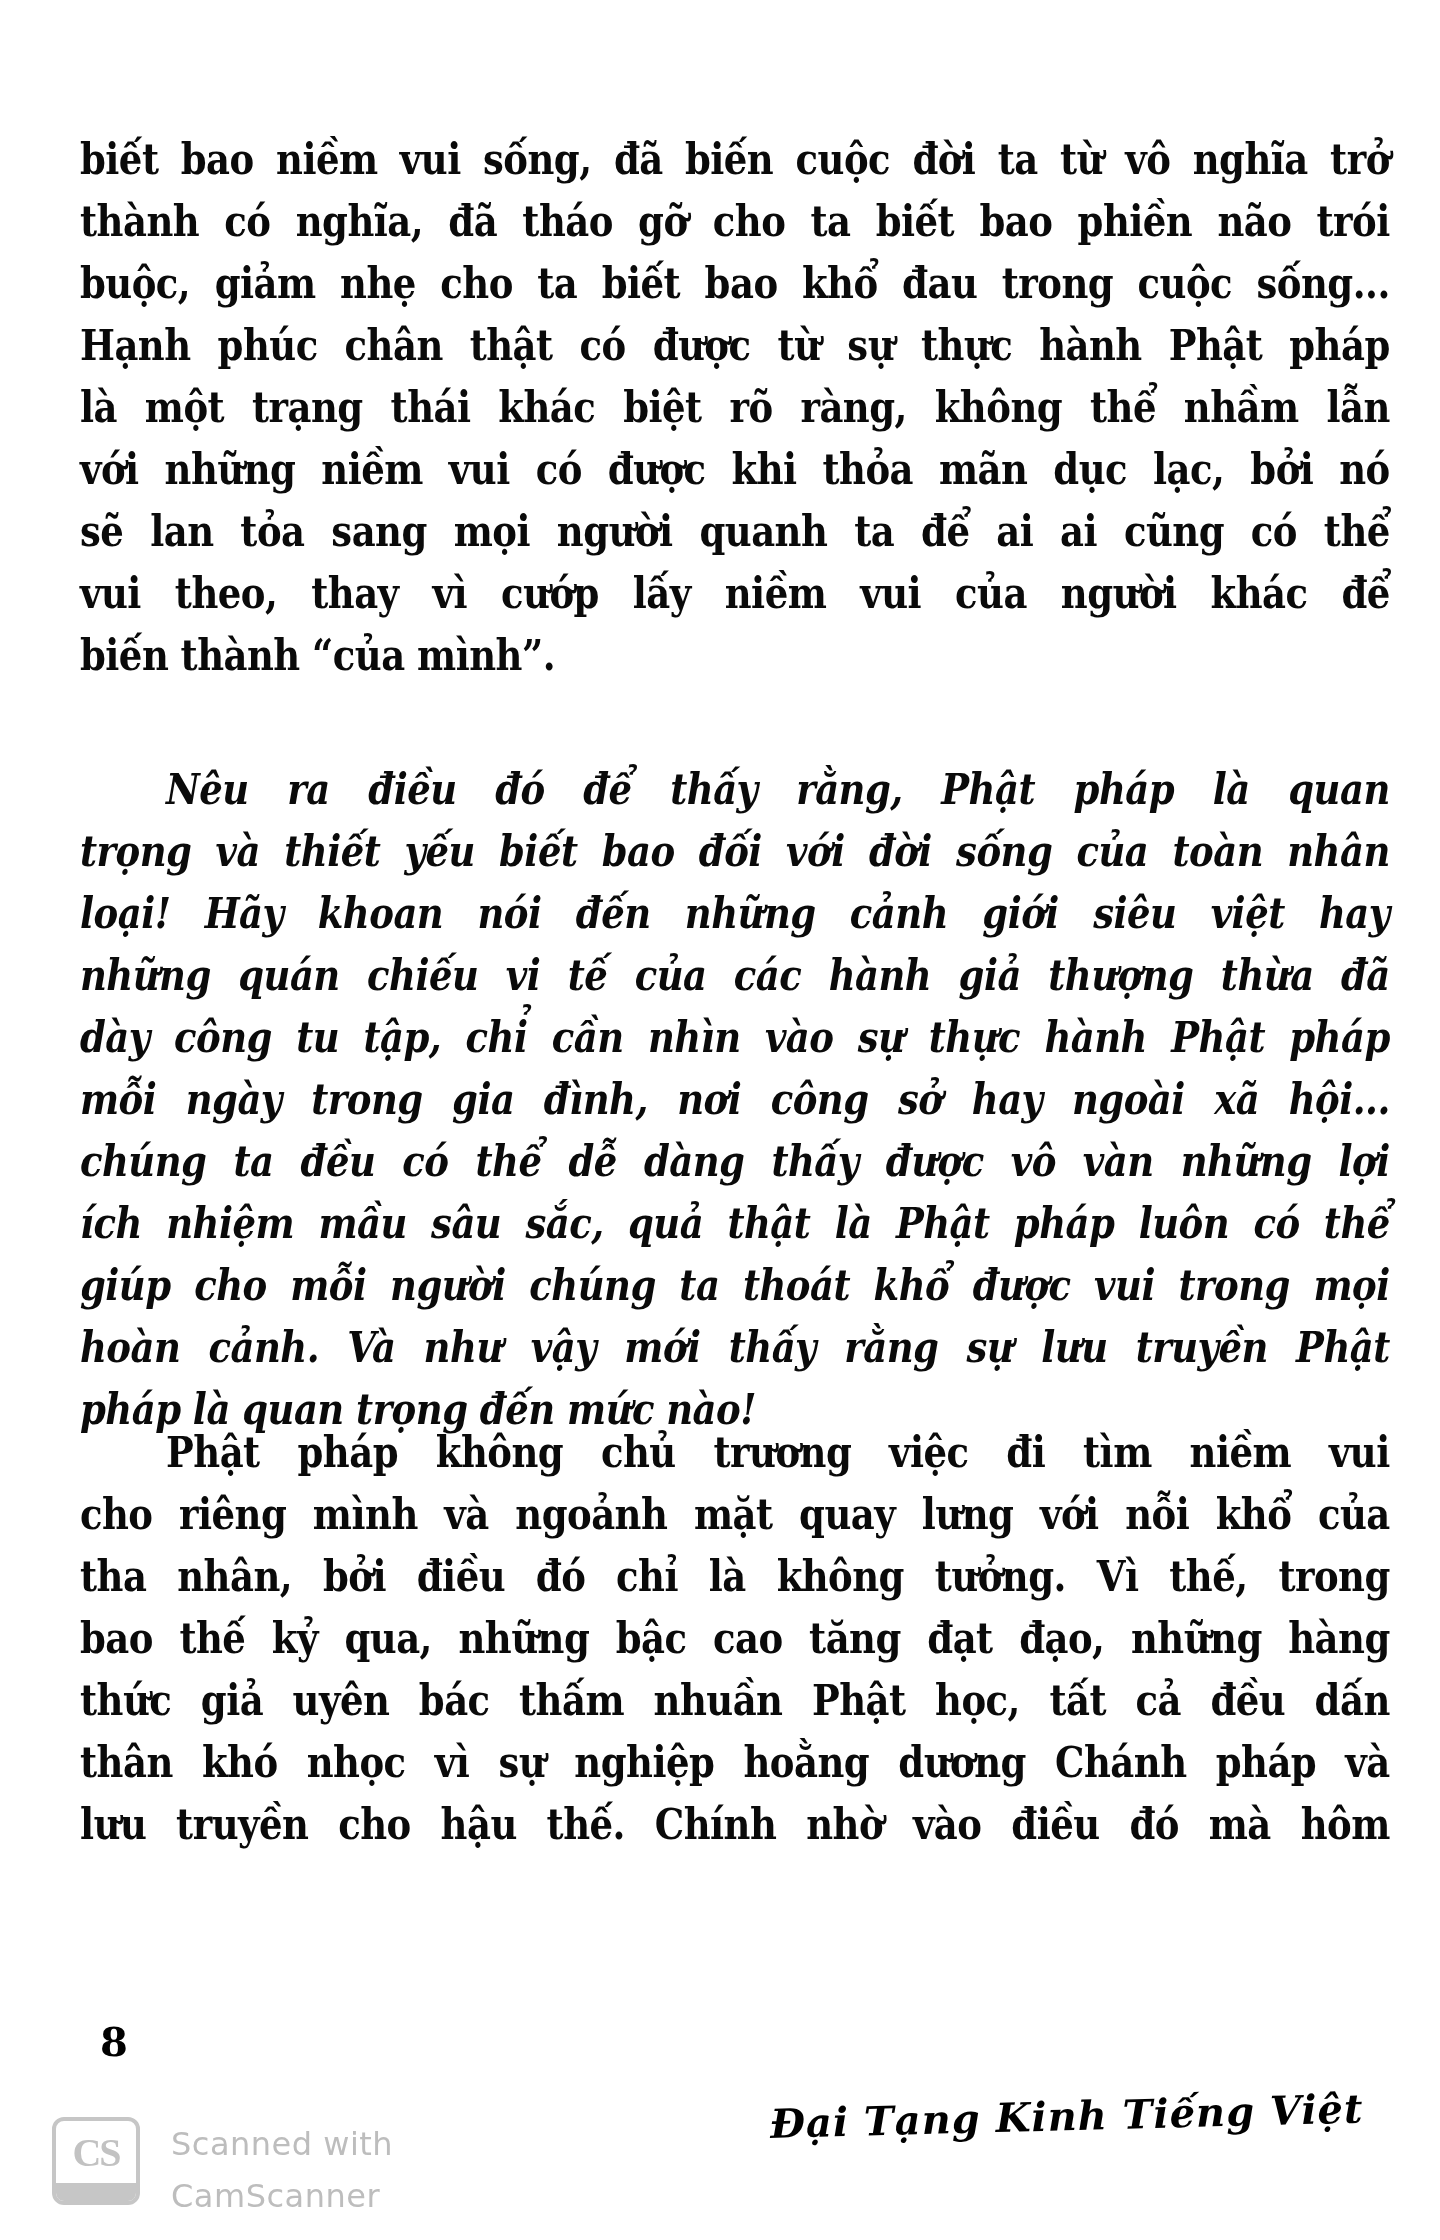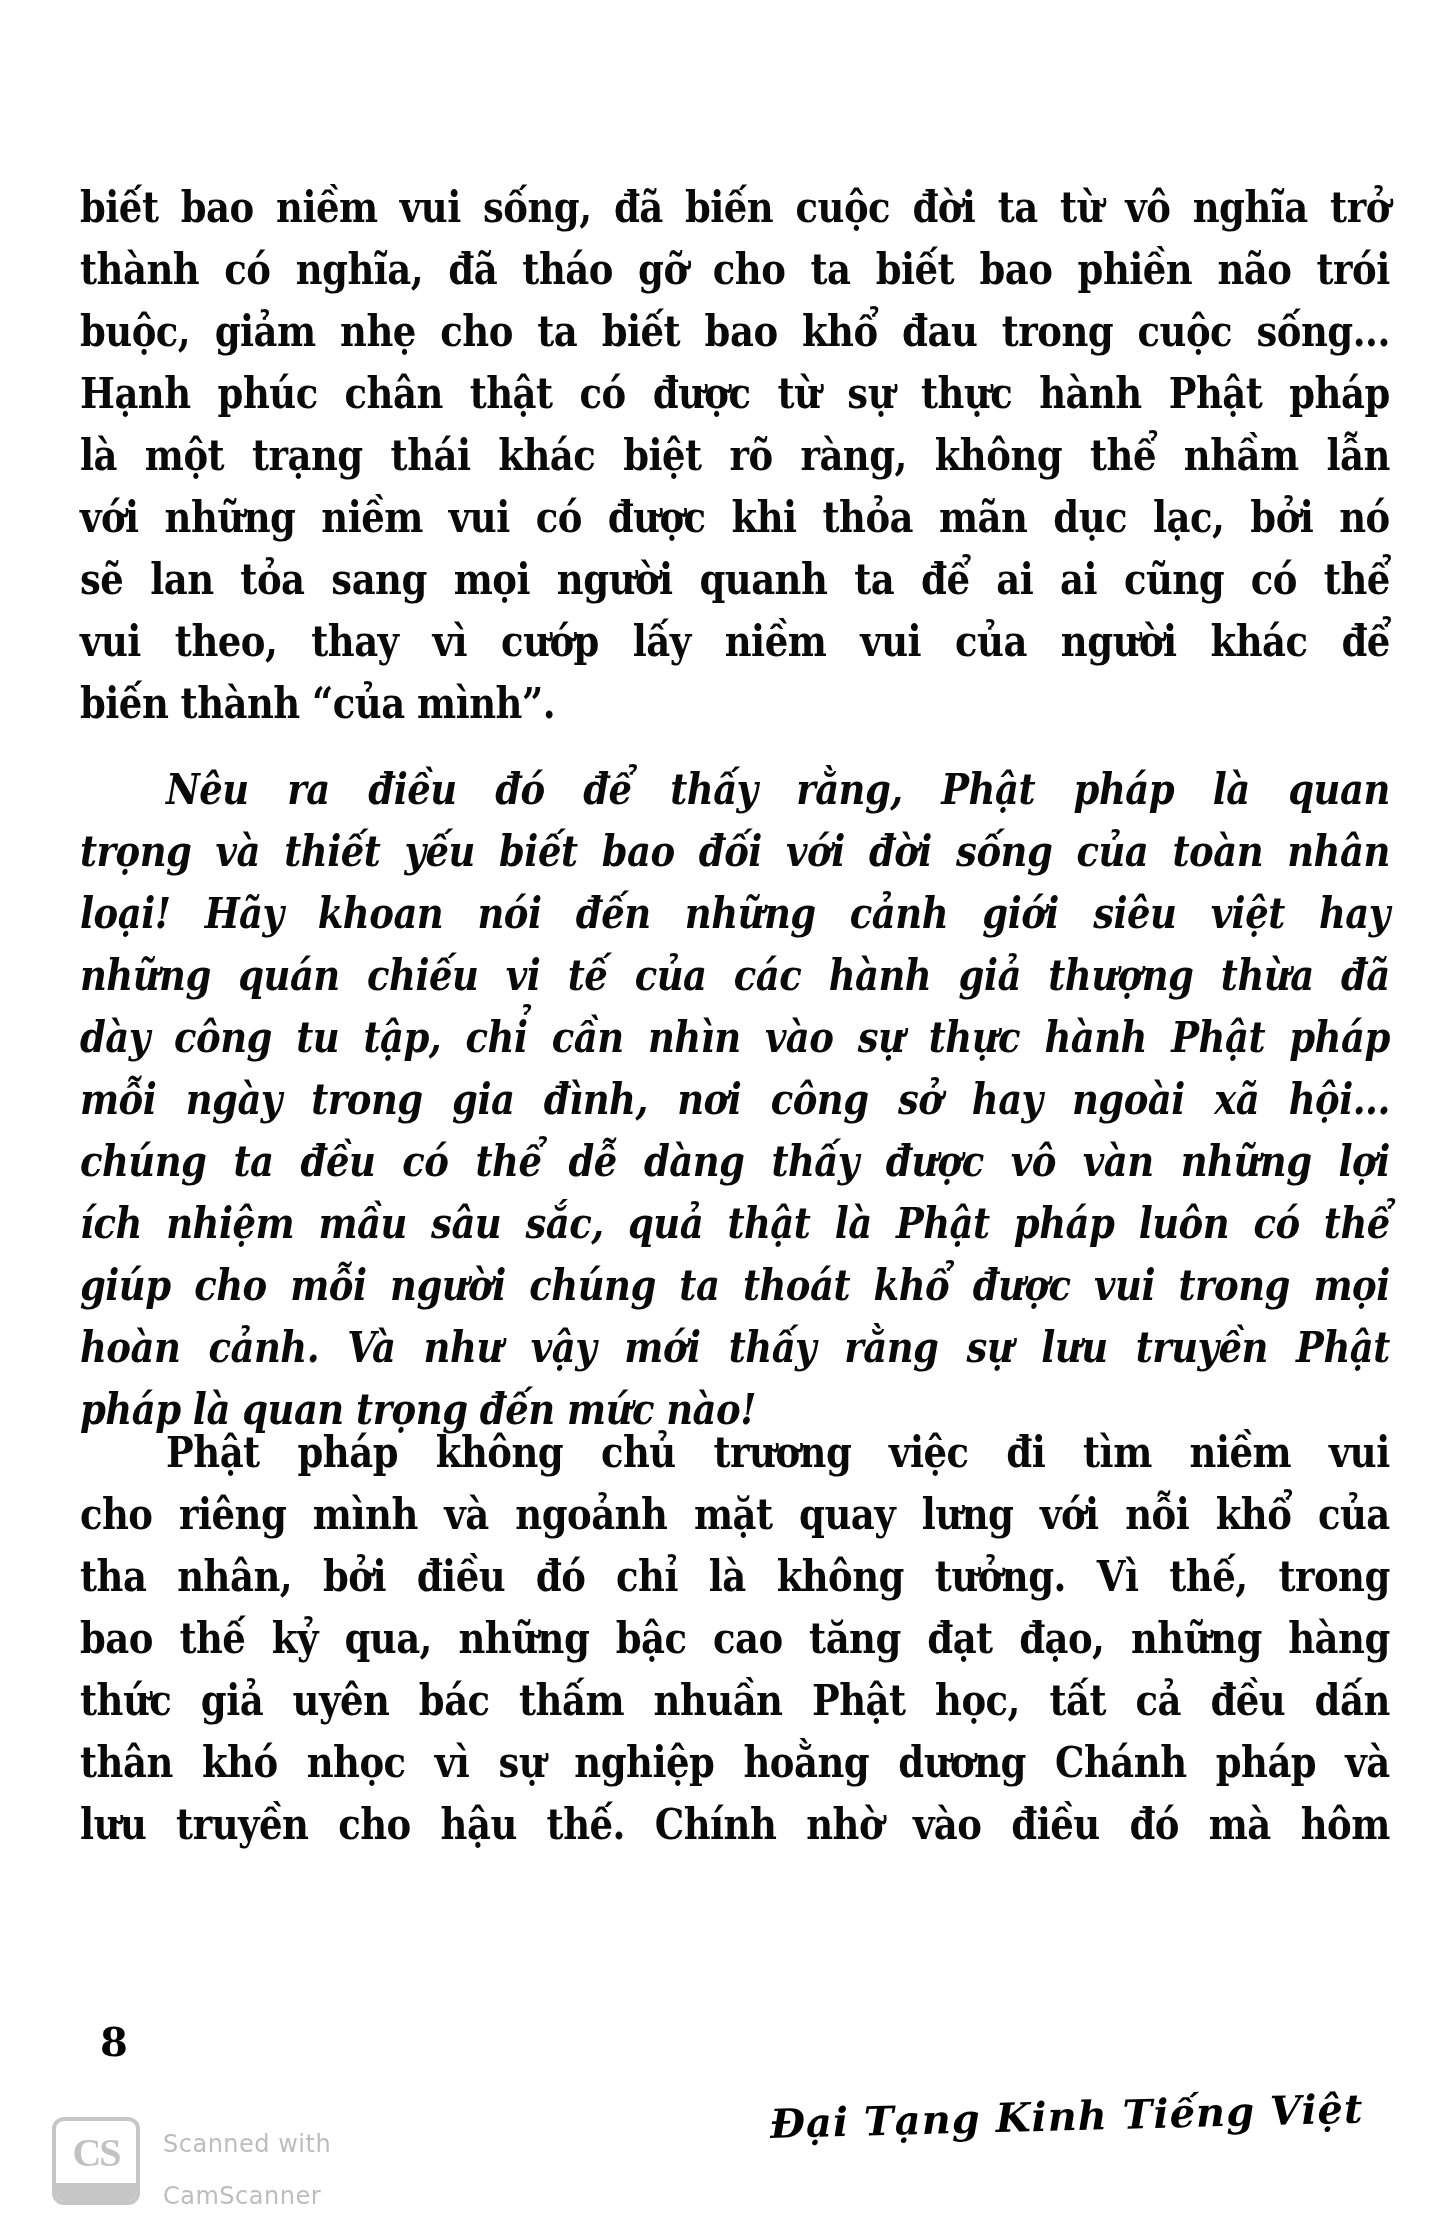--- a/index.html
+++ b/index.html
@@ -46,21 +46,21 @@
       transform-origin: left center;
       width: 1523px;
     }
     .line.last {
       text-align-last: left;
     }
     .line.indent {
       padding-left: 100px;
       width: 1423px;
     }
-    #p1 { top: 128px; margin-top: 48px; }
+    #p1 { top: 128px; }
     #p2 { top: 758px; font-style: italic; }
     #p3 { top: 1421px; }
 
     .page-number {
       position: absolute;
       left: 100px;
       top: 2018px;
       font-size: 40px;
       font-weight: bold;
       font-family: "DejaVu Serif", serif;
@@ -90,24 +90,24 @@
       letter-spacing: -2px;
     }
     .cs-badge .cs-bar {
       position: absolute;
       left: 0; right: 0; bottom: 0;
       height: 18px;
       background: #c6c6c6;
     }
     .cs-text {
       position: absolute;
-      left: 163px;
+      left: 171px;
       top: 2118px;
       font-family: "DejaVu Sans", sans-serif;
-      font-size: 24px;
+      font-size: 32px;
       line-height: 52px;
       color: #bdbdbd;
       letter-spacing: 0.5px;
     }
     .cs-text span { display: block; }
     .book-title {
       position: absolute;
       left: 770px;
       top: 2100px;
       font-family: "DejaVu Serif", serif;

